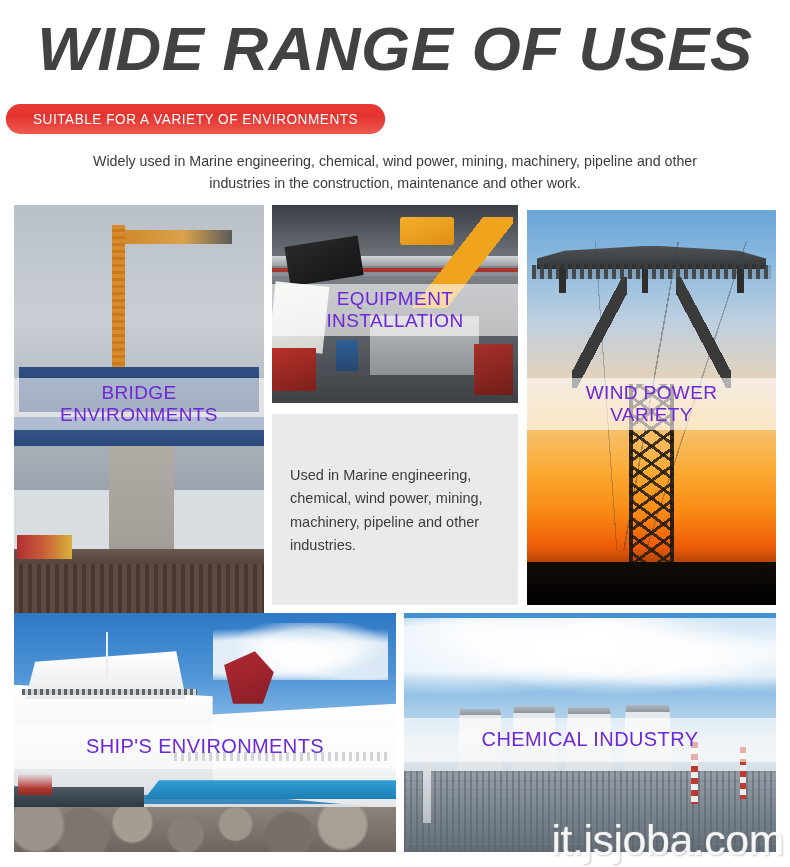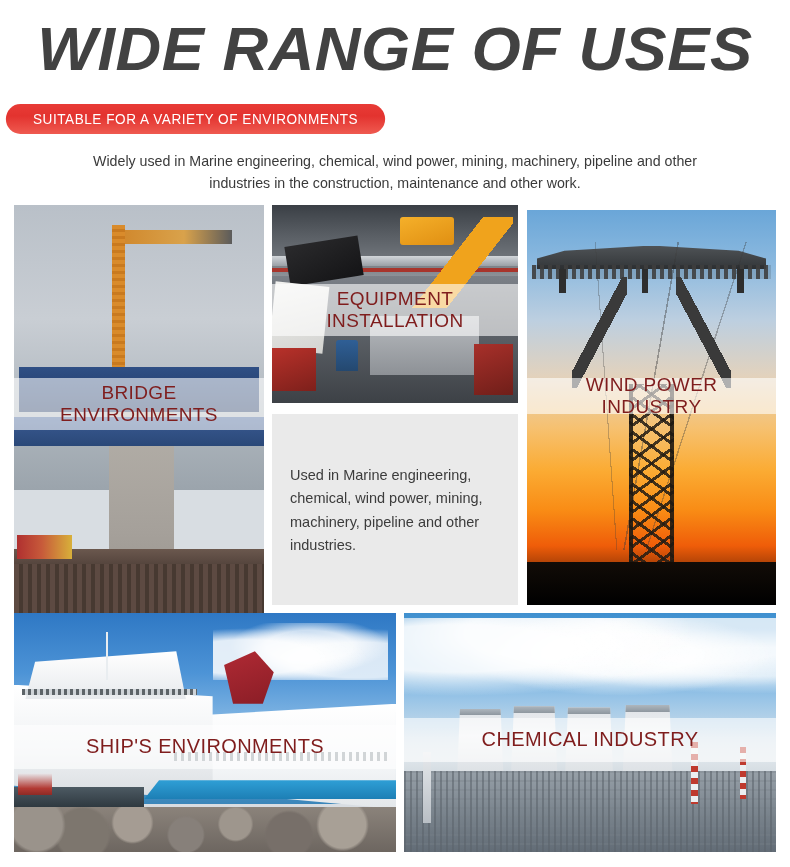--- a/index.html
+++ b/index.html
@@ -83,40 +83,40 @@
   .panel .scene { position: absolute; inset: 0; }
 
   .label-band {
     position: absolute;
     left: 0; right: 0;
     background: rgba(255,255,255,0.60);
     display: flex;
     align-items: center;
     justify-content: center;
     text-align: center;
-    color: #7f1d1d;
+    color: #6d28d9;
     line-height: 1.18;
     font-family: "Liberation Sans", sans-serif;
     font-weight: normal;
     letter-spacing: 0.4px;
     z-index: 6;
   }
 
   
   #panel-bridge    { left: 14px;  top: 205px; width: 250px; height: 492px; }
   #panel-equipment { left: 272px; top: 205px; width: 246px; height: 198px; }
   #panel-note      { left: 272px; top: 414px; width: 246px; height: 191px;
                      background: #eaeaea; }
   #panel-wind      { left: 527px; top: 210px; width: 249px; height: 395px; }
   #panel-ship      { left: 14px;  top: 613px; width: 382px; height: 239px; }
   #panel-chemical  { left: 404px; top: 613px; width: 372px; height: 239px; }
 
   #band-bridge    { top: 173px; height: 52px; font-size: 19px; }
   #band-equipment { top:  79px; height: 52px; font-size: 19px; }
-  #band-wind      { top: 168px; height: 36px; font-size: 19px; }
+  #band-wind      { top: 168px; height: 52px; font-size: 19px; }
   #band-ship      { top: 112px; height: 44px; font-size: 20px; }
   #band-chemical  { top: 105px; height: 44px; font-size: 20px; }
 
   
   .note-text {
     position: absolute;
     left: 18px; right: 18px;
     top: 50px;
     text-align: left;
     font-size: 14.5px;
@@ -491,21 +491,21 @@
       <div class="wp-insulator wp-i2"></div>
       <div class="wp-insulator wp-i3"></div>
       <div class="wp-v-left"></div>
       <div class="wp-v-right"></div>
       <div class="wp-trunk"></div>
       <div class="wp-ground"></div>
     </div>
     <div class="label-band" id="band-wind">
       <span>
         <span>WIND POWER</span><br>
-        <span>INDUSTRY</span>
+        <span>VARIETY</span>
       </span>
     </div>
   </div>
 
   <div class="panel" id="panel-ship">
     <div class="scene">
       <div class="sh-sky"></div>
       <div class="sh-clouds"></div>
       <div class="sh-sea"></div>
       <div class="sh-hull-b"></div>
@@ -540,14 +540,15 @@
       <div class="ch-plant"></div>
       <div class="ch-stack-l"></div>
       <div class="ch-stack-r1"></div>
       <div class="ch-stack-r2"></div>
     </div>
     <div class="label-band" id="band-chemical">
       <span>CHEMICAL INDUSTRY</span>
     </div>
   </div>
 
+  <div class="watermark">it.jsjoba.com</div>
 
 </div>
 
 </body></html>

